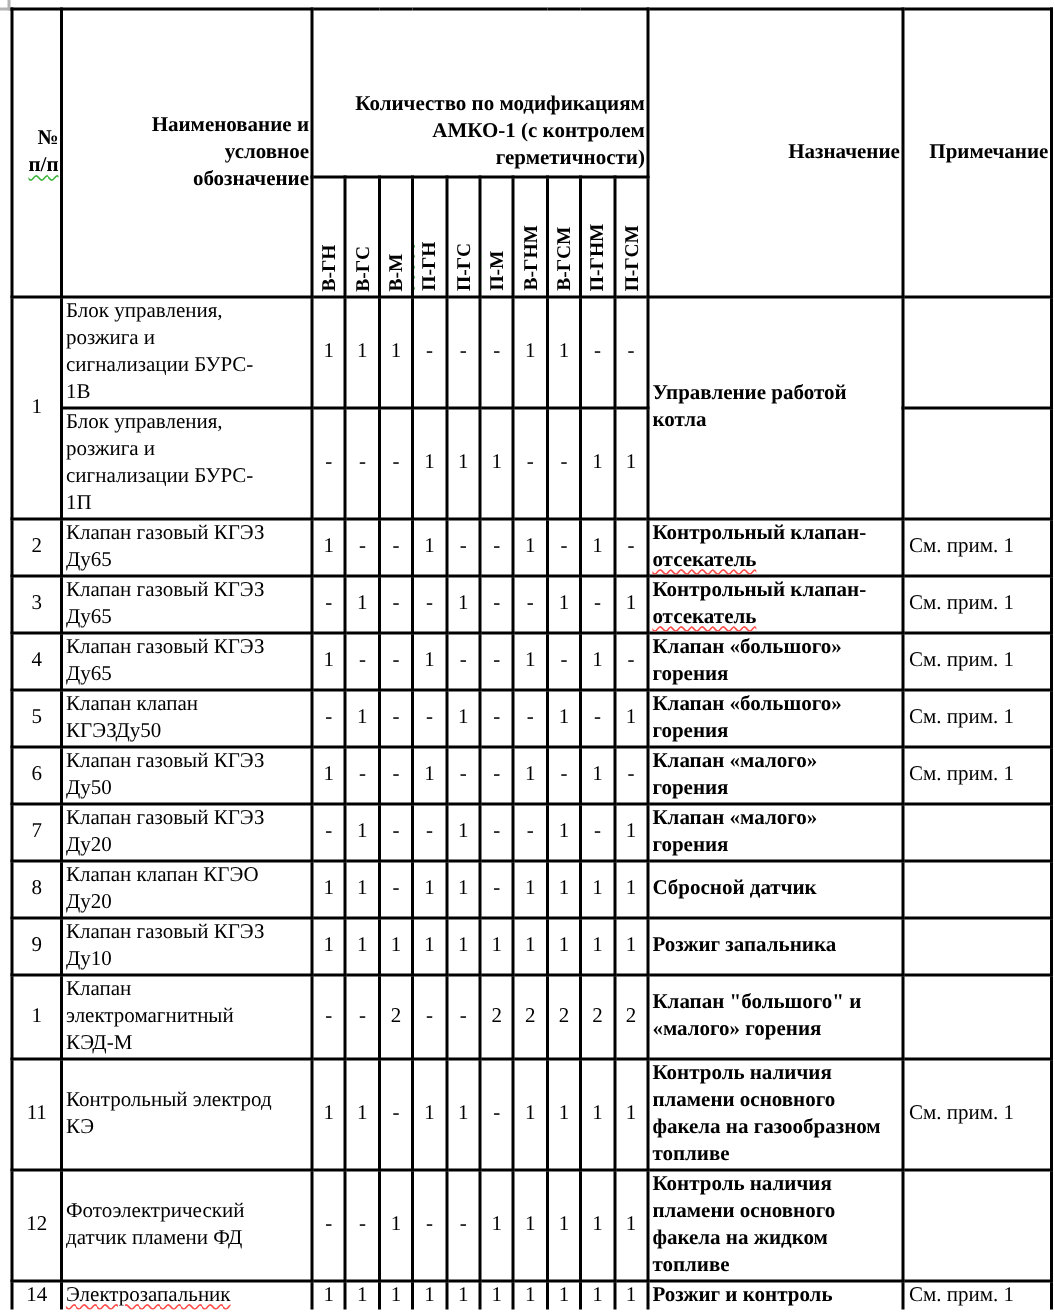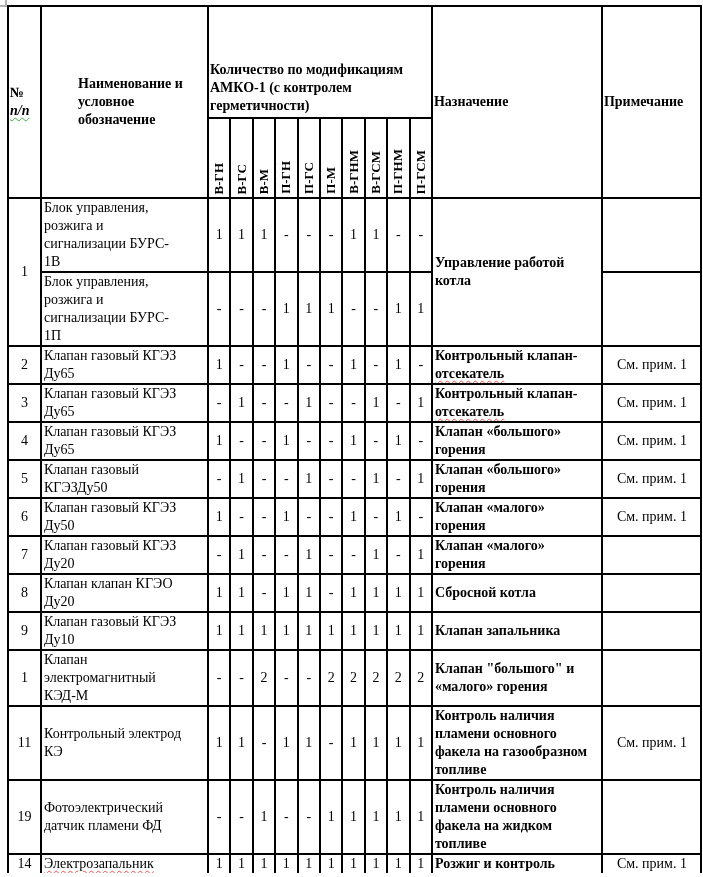--- a/index.html
+++ b/index.html
@@ -22,47 +22,46 @@
 
   table.spec{
     position:absolute;left:7px;top:5px;width:693px;
     border-collapse:collapse;table-layout:fixed;
   }
   th,td{
     border:2px solid var(--border);
     font-size:14px;line-height:18px;vertical-align:middle;
     padding:0 3px 0 2px;overflow:hidden;word-wrap:break-word;
   }
-  thead th{font-weight:bold;text-align:left;padding:0 1px;margin-left:28px;}
+  thead th{font-weight:bold;text-align:right;padding:0 1px;margin-left:28px;}
   .h-name{white-space:pre-line;padding-left:36px;}
   .h-qty{height:108px;vertical-align:bottom;white-space:pre-line;padding-bottom:2px;}
   .mod-th{height:78px;padding:0;vertical-align:bottom;}
   .rot{
     writing-mode:vertical-rl;transform:rotate(180deg);
     white-space:nowrap;font-weight:bold;font-size:13px;line-height:14px;
     margin:0 auto;padding-top:3px;
   }
   .blk{display:block;}
 
   .c-num{text-align:center;padding:0 1px;}
   .c-qty{text-align:center;padding:0 1px;}
   .c-name{white-space:pre-line;text-align:left;margin-left:16px;}
   .c-purpose{white-space:pre-line;text-align:left;font-weight:bold;}
-  .c-note{text-align:center;padding:0 2px 0 3px;}
+  .c-note{text-align:left;padding:0 2px 0 3px;}
 
   .sp-red{
     text-decoration-line:underline;text-decoration-style:wavy;
     text-decoration-color:var(--spell-red);text-decoration-thickness:1px;
     text-underline-offset:2px;
   }
   .sp-green{
     text-decoration-line:underline;text-decoration-style:wavy;
     text-decoration-color:var(--spell-green);text-decoration-thickness:1px;
     text-underline-offset:2px;
-    font-style:italic;
   }
   
   .rsp-green{
     text-decoration-line:overline;text-decoration-style:wavy;
     text-decoration-color:var(--spell-green);text-decoration-thickness:1px;
   }
   tbody tr:last-child td{border-bottom:none;}
 </style>
 </head>
 <body>
@@ -213,21 +212,21 @@
           <td class="c-qty">1</td>
           <td class="c-qty">-</td>
           <td class="c-qty">1</td>
           <td class="c-qty">-</td>
           <td class="c-purpose"><span>Клапан «большого»
 горения</span></td>
           <td class="c-note">См. прим. 1</td>
         </tr>
         <tr>
           <td class="c-num">5</td>
-          <td class="c-name"><span>Клапан газовый
+          <td class="c-name"><span>Клапан клапан
 КГЭЗДу50</span></td>
           <td class="c-qty">-</td>
           <td class="c-qty">1</td>
           <td class="c-qty">-</td>
           <td class="c-qty">-</td>
           <td class="c-qty">1</td>
           <td class="c-qty">-</td>
           <td class="c-qty">-</td>
           <td class="c-qty">1</td>
           <td class="c-qty">-</td>
@@ -279,38 +278,38 @@
           <td class="c-qty">1</td>
           <td class="c-qty">1</td>
           <td class="c-qty">-</td>
           <td class="c-qty">1</td>
           <td class="c-qty">1</td>
           <td class="c-qty">-</td>
           <td class="c-qty">1</td>
           <td class="c-qty">1</td>
           <td class="c-qty">1</td>
           <td class="c-qty">1</td>
-          <td class="c-purpose"><span>Сбросной котла</span></td>
+          <td class="c-purpose"><span>Сбросной датчик</span></td>
           <td class="c-note"></td>
         </tr>
         <tr>
           <td class="c-num">9</td>
           <td class="c-name"><span>Клапан газовый КГЭЗ
 Ду10</span></td>
           <td class="c-qty">1</td>
           <td class="c-qty">1</td>
           <td class="c-qty">1</td>
           <td class="c-qty">1</td>
           <td class="c-qty">1</td>
           <td class="c-qty">1</td>
           <td class="c-qty">1</td>
           <td class="c-qty">1</td>
           <td class="c-qty">1</td>
           <td class="c-qty">1</td>
-          <td class="c-purpose"><span>Клапан запальника</span></td>
+          <td class="c-purpose"><span>Розжиг запальника</span></td>
           <td class="c-note"></td>
         </tr>
         <tr>
           <td class="c-num">1</td>
           <td class="c-name"><span>Клапан
 электромагнитный
 КЭД-М</span></td>
           <td class="c-qty">-</td>
           <td class="c-qty">-</td>
           <td class="c-qty">2</td>
@@ -339,21 +338,21 @@
           <td class="c-qty">1</td>
           <td class="c-qty">1</td>
           <td class="c-qty">1</td>
           <td class="c-purpose"><span>Контроль наличия
 пламени основного
 факела на газообразном
 топливе</span></td>
           <td class="c-note">См. прим. 1</td>
         </tr>
         <tr>
-          <td class="c-num">19</td>
+          <td class="c-num">12</td>
           <td class="c-name"><span>Фотоэлектрический
 датчик пламени ФД</span></td>
           <td class="c-qty">-</td>
           <td class="c-qty">-</td>
           <td class="c-qty">1</td>
           <td class="c-qty">-</td>
           <td class="c-qty">-</td>
           <td class="c-qty">1</td>
           <td class="c-qty">1</td>
           <td class="c-qty">1</td>

